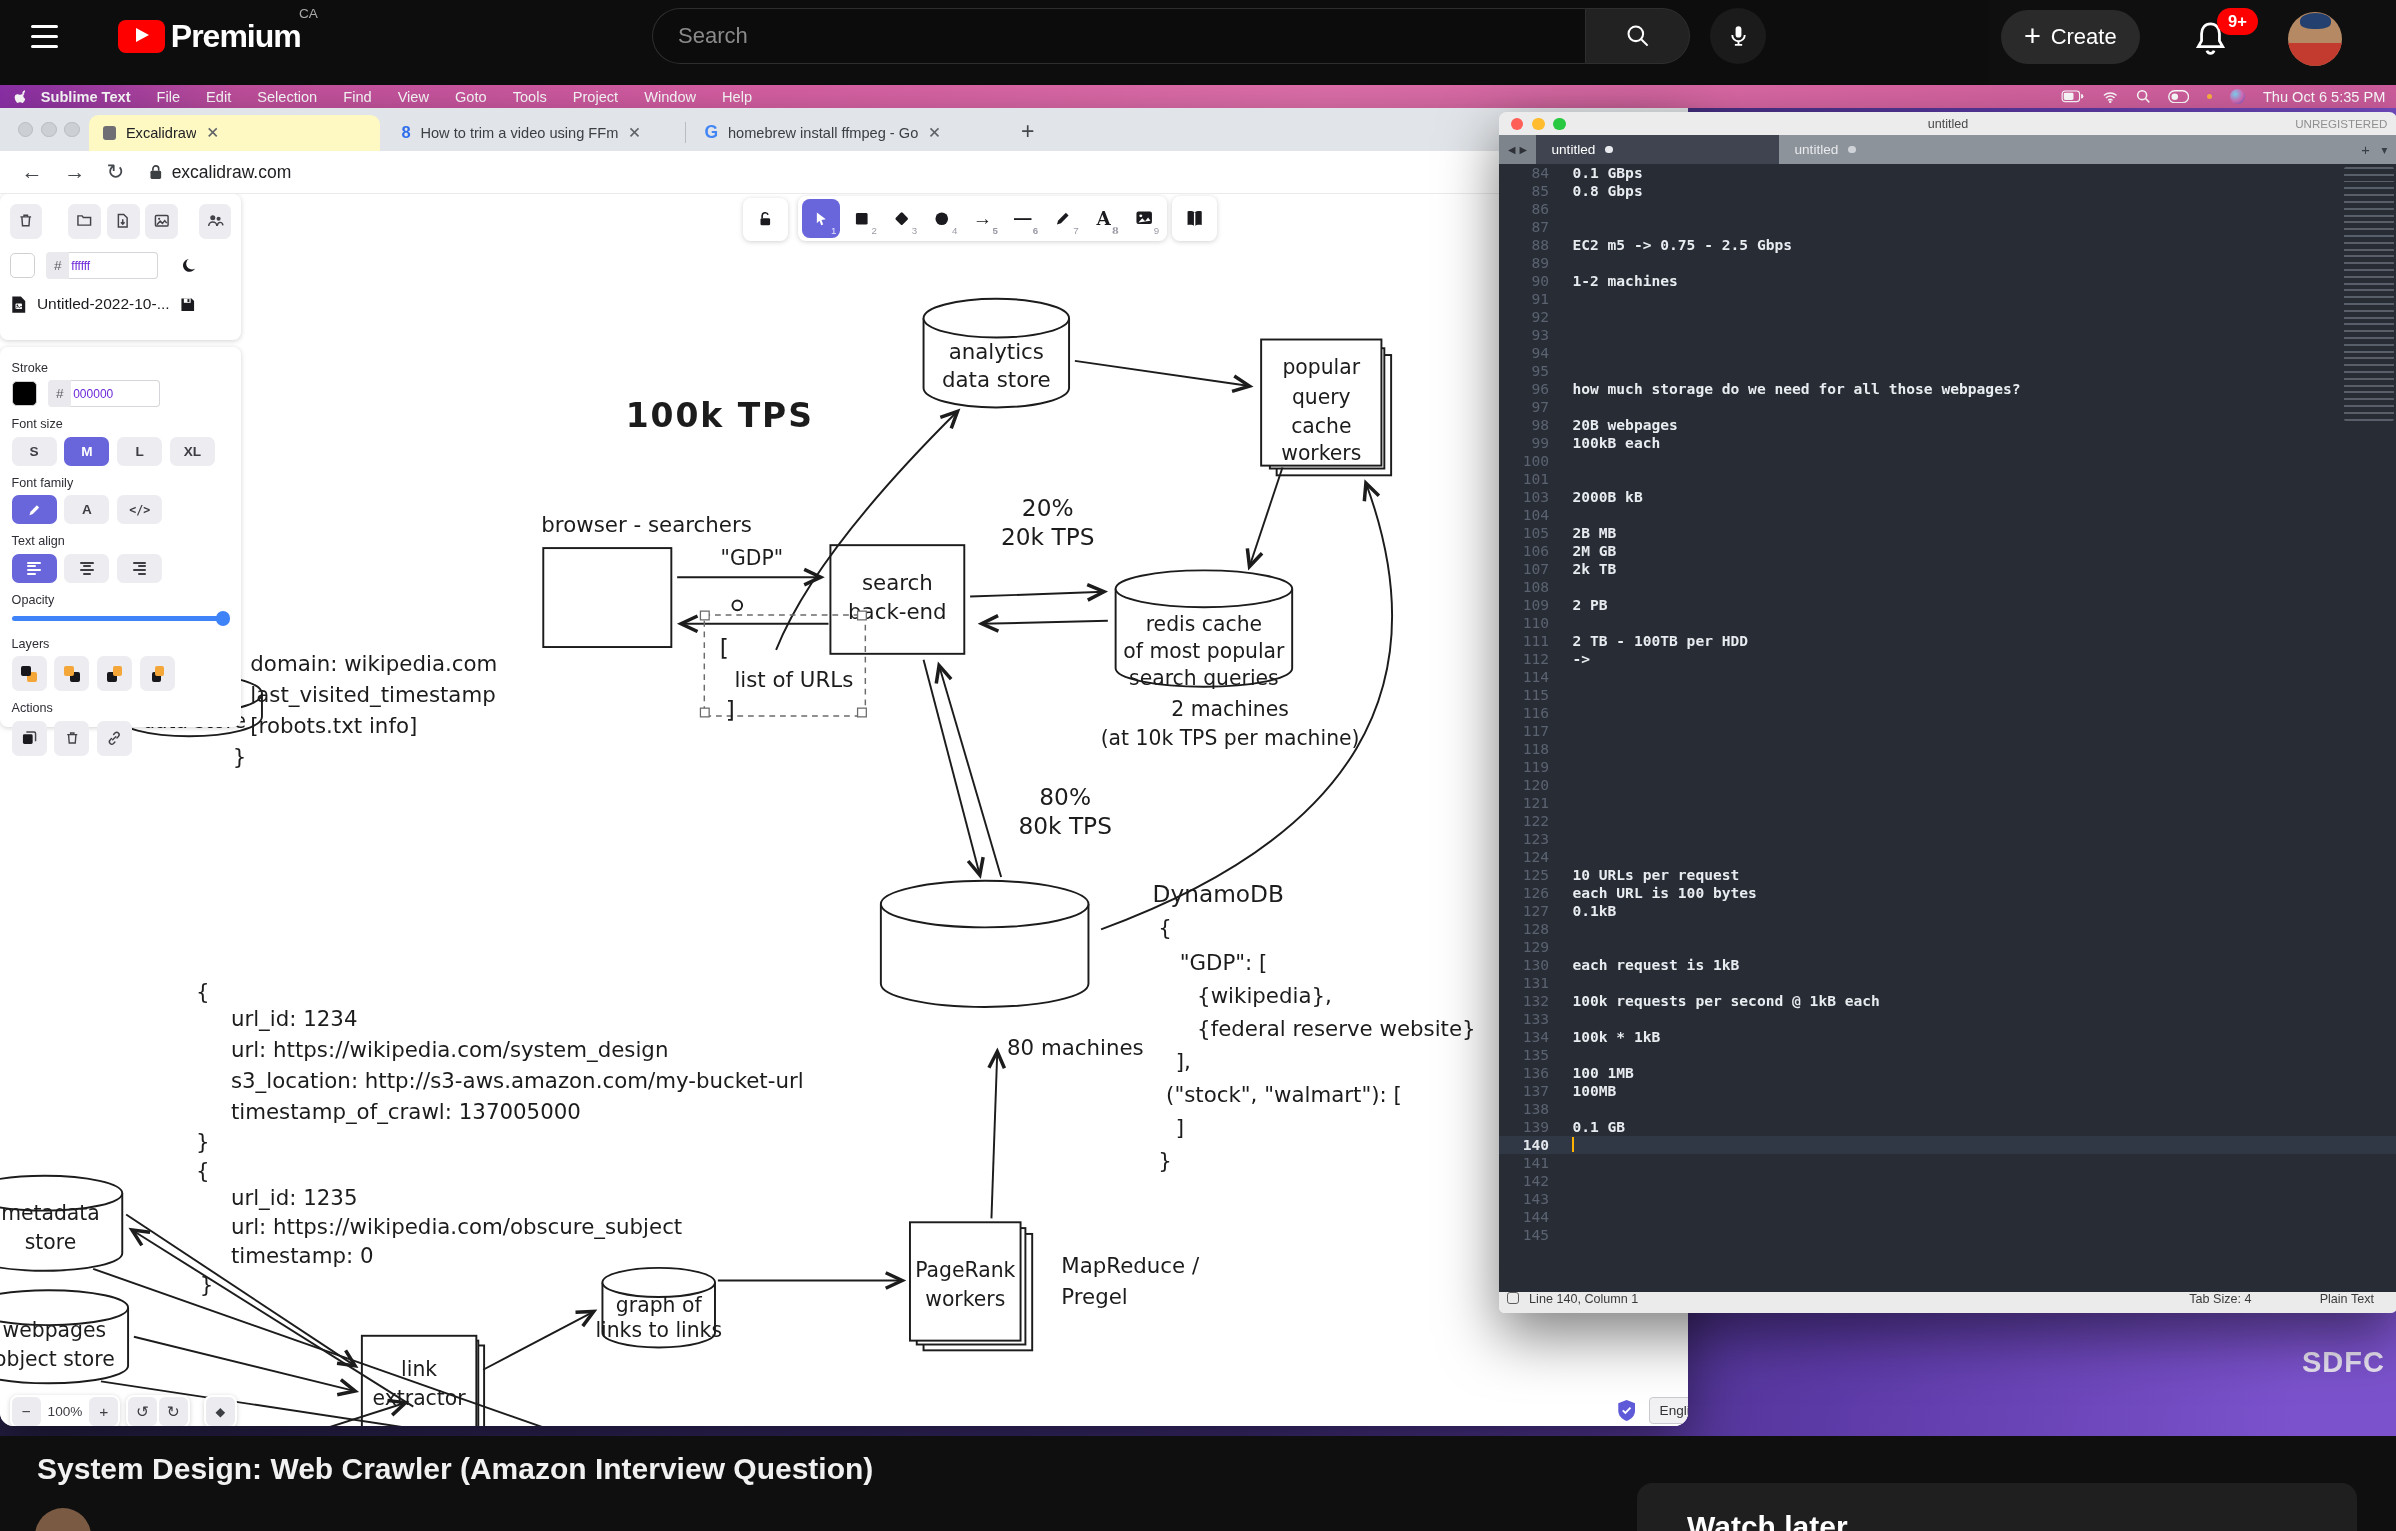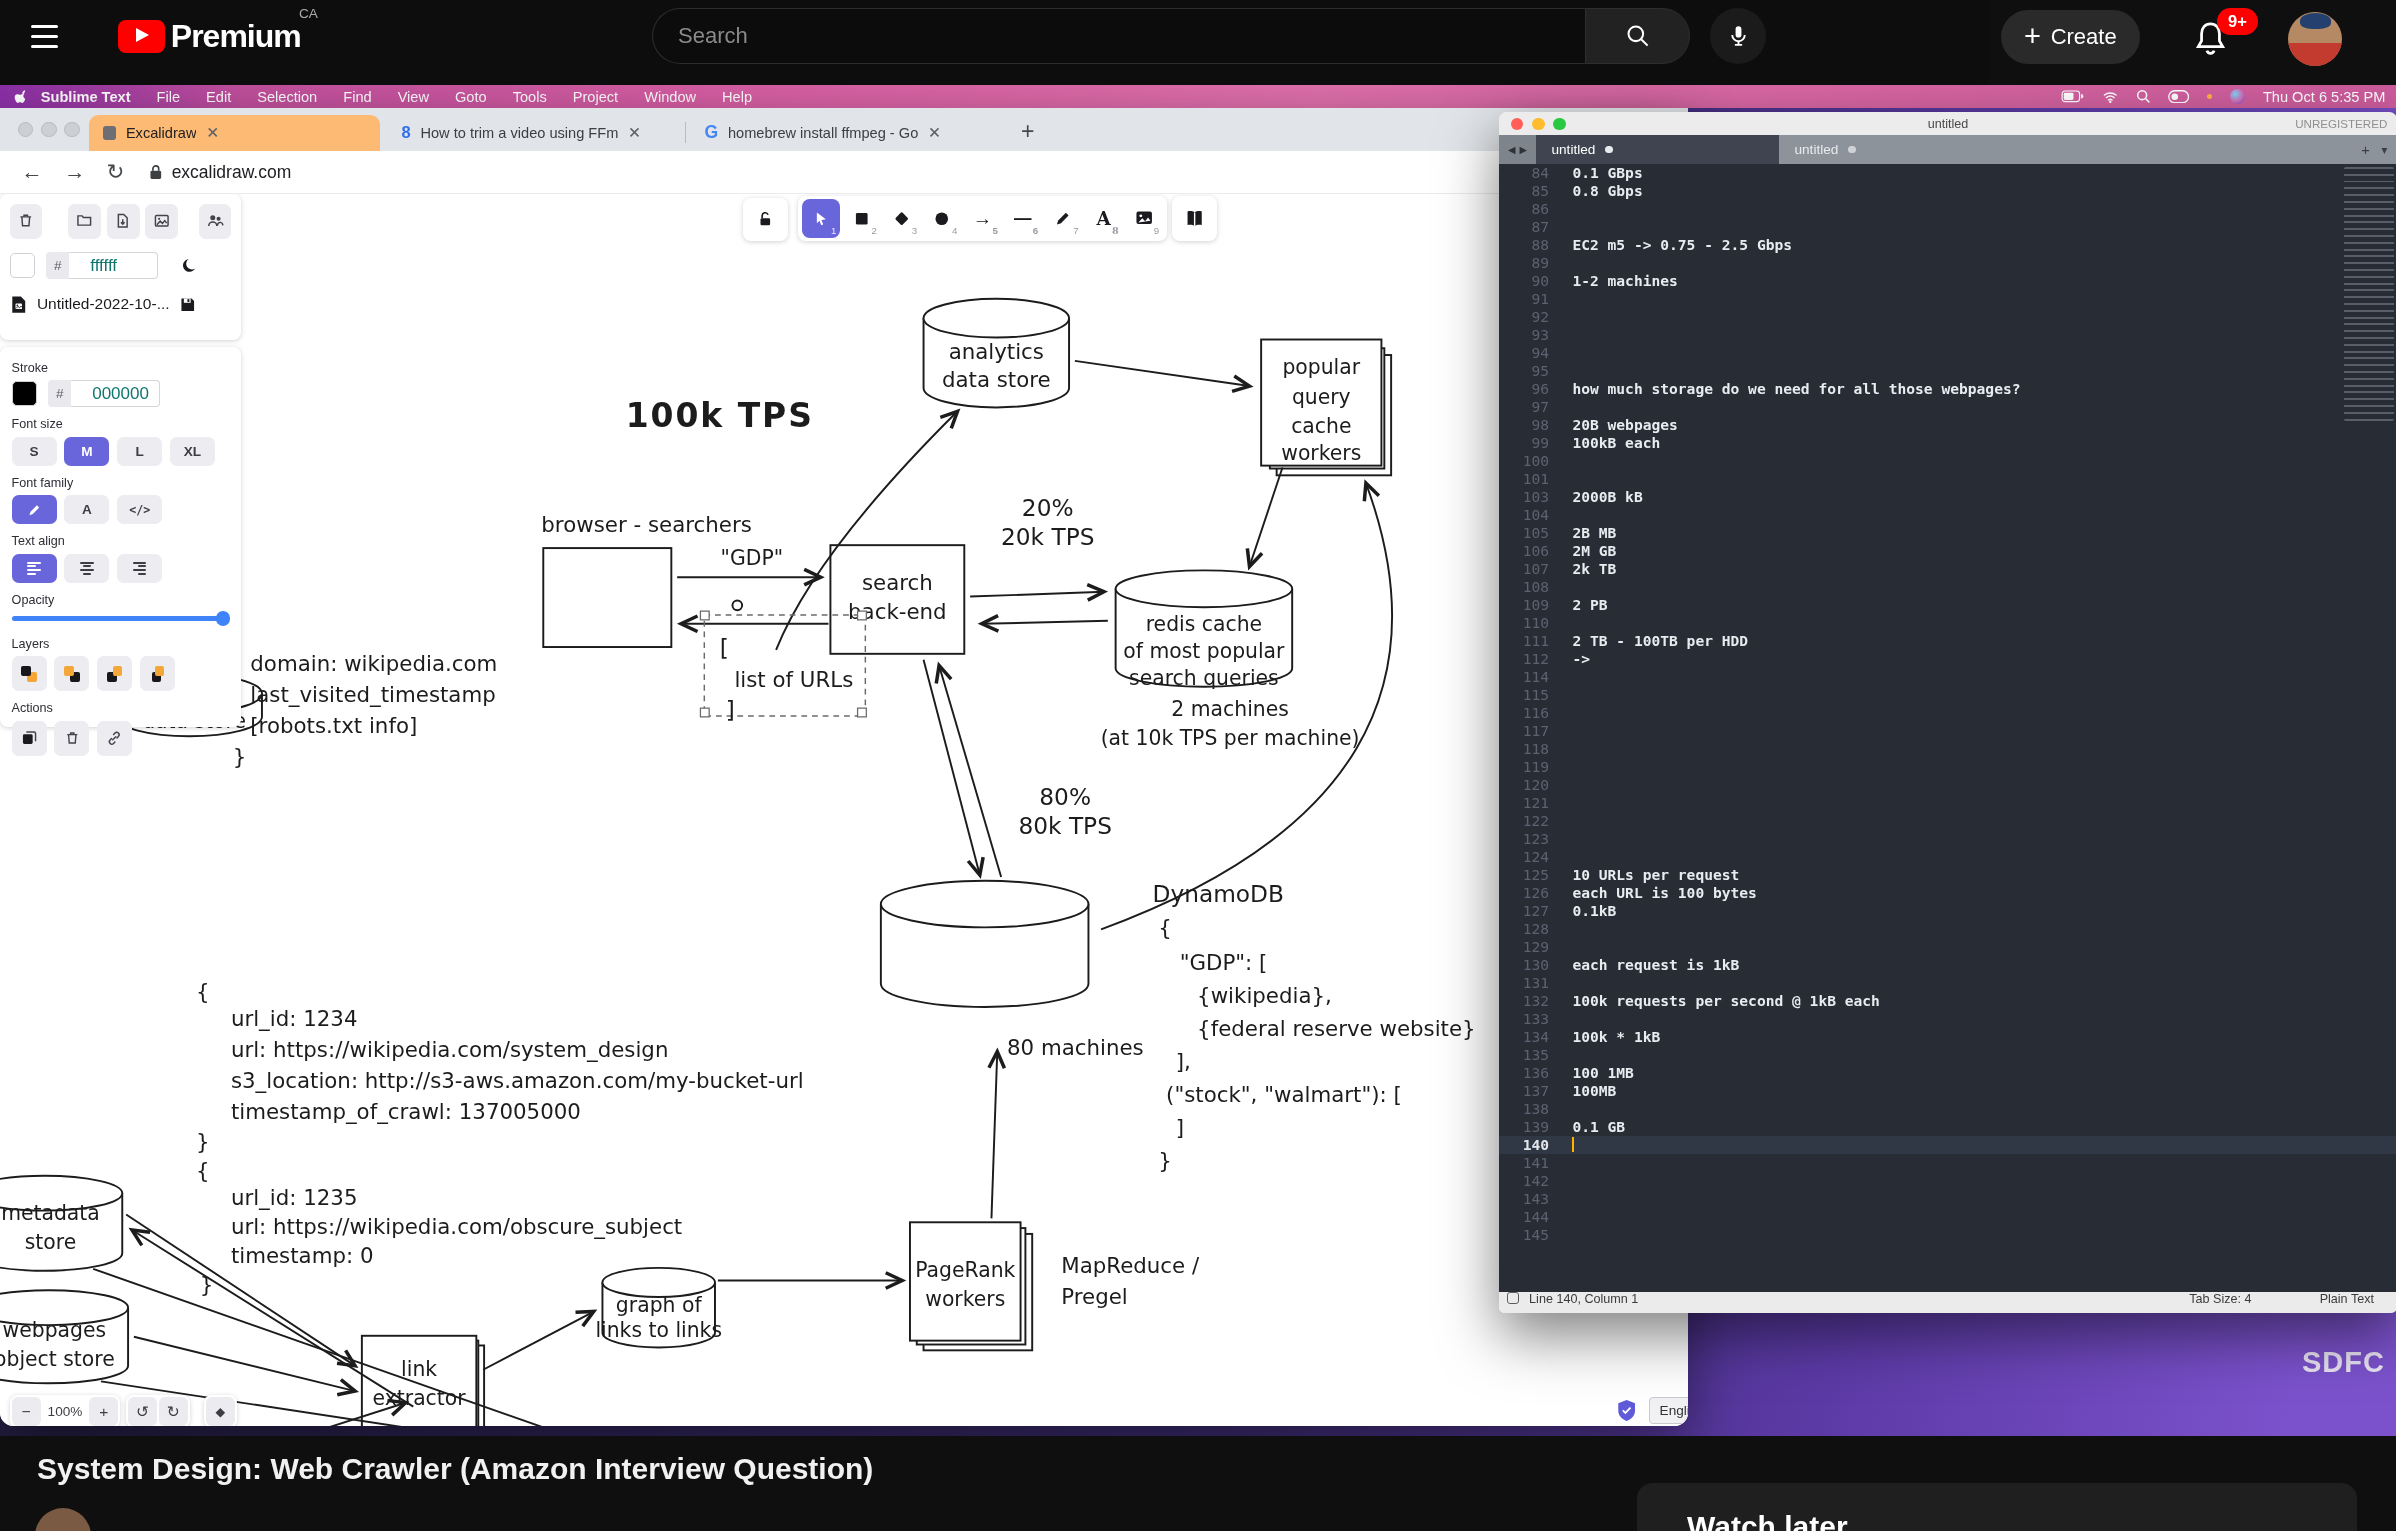--- a/index.html
+++ b/index.html
@@ -41,40 +41,40 @@
   .mac-right{margin-left:auto;display:flex;align-items:center;gap:17.5px;padding-right:11.6px}
   .mac-clock{font-size:14.6px;font-weight:500}
   .orange-dot{width:5.8px;height:5.8px;border-radius:50%;background:#ffb340}
   .siri{width:15.5px;height:15.5px;border-radius:50%;background:radial-gradient(circle at 35% 35%,#7fd4f5,#d66bb8 55%,#4156c8)}
 
   
   .chrome{position:absolute;left:0;top:23px;width:1688px;height:1318px;background:#fff;border-radius:0 0 13.6px 13.6px;box-shadow:0 19.4px 58px rgba(0,0,0,.45);z-index:10}
   .chrome-tabstrip{position:relative;height:43px;background:#e1e4e8;border-radius:0}
   .tl{position:absolute;top:13.6px;width:15.5px;height:15.5px;border-radius:50%;background:#ccd0d4;border:1px solid #b8bcc0}
   .chrome-tab{position:absolute;top:6.8px;height:36px;display:flex;align-items:center;padding:0 13.6px;font-size:14.6px;color:#3c4043;cursor:pointer}
-  .chrome-tab.active{background:#fdba74;border-radius:9.7px 9.7px 0 0;color:#202124;width:291px}
+  .chrome-tab.active{background:#fef9c3;border-radius:9.7px 9.7px 0 0;color:#202124;width:291px}
   .tab-label{margin:0 9.7px;white-space:nowrap;overflow:hidden;max-width:223px}
   .tab-x{color:#5f6368;font-size:15.5px;cursor:pointer}
   .tab-sep{position:absolute;top:13.6px;width:1px;height:21.3px;background:#b9bdc2}
   .fav-exc{width:13.6px;height:13.6px;border-radius:2.9px;background:#6e6e74}
   .fav-blue{color:#2f6fed;font-weight:700;font-size:16.5px}
   .fav-g{color:#4285F4;font-weight:700;font-size:17.5px}
   .newtab{position:absolute;left:1021px;top:9.7px;font-size:23px;color:#44474b;cursor:pointer}
   .chrome-addr{height:43px;background:#fff;display:flex;align-items:center;border-bottom:1px solid #ebebeb}
   .nav-ic{color:#45494e;font-size:21.3px;margin-left:21.3px;cursor:pointer}
   .addr-url{display:flex;align-items:center;margin-left:25px;gap:8.7px}
   .url-text{font-size:17.5px;color:#202124}
   .chrome-content{position:relative;width:1688px;height:1232px;background:#fff;overflow:hidden;border-radius:0 0 13.6px 13.6px}
 
   
   .island{position:absolute;background:#fff;border-radius:7.8px;box-shadow:0 1px 4.9px rgba(0,0,0,.18);z-index:3}
   .ex-btn{width:35px;height:35px;border-radius:6.8px;background:#ececf1;display:flex;align-items:center;justify-content:center;cursor:pointer}
   .panel-label{font-size:12.6px;color:#2d2d35;font-weight:400;margin:9.7px 0 5.8px 0}
   .hash-box{width:23px;height:27px;background:#e9e9ee;border-radius:3.9px 0 0 3.9px;display:flex;align-items:center;justify-content:center;color:#5b5b63;font-size:13.6px}
-  .hex-input{width:89px;height:27px;border:1px solid #d5d5da;border-left:none;border-radius:0 3.9px 3.9px 0;font-size:17px;color:#0f766e;display:flex;align-items:center;padding-left:21px;background:#fff}
+  .hex-input{width:89px;height:27px;border:1px solid #d5d5da;border-left:none;border-radius:0 3.9px 3.9px 0;font-size:12px;color:#6d28d9;display:flex;align-items:center;padding-left:2px;background:#fff}
   .swatch{width:25px;height:25px;border-radius:4.9px;border:1px solid #d0d0d4}
   .pill-btn{height:29px;min-width:45px;padding:0 9.7px;border-radius:6.8px;background:#ececf1;display:flex;align-items:center;justify-content:center;font-size:13.6px;font-weight:600;color:#3d3d44;cursor:pointer}
   .pill-btn.sel{background:#6965db;color:#fff}
   .align-bars{display:flex;flex-direction:column;gap:1.9px}
   .align-bars i{display:block;height:1.9px;background:currentColor;border-radius:1px}
   .slider-track{position:relative;width:212px;height:4.9px;border-radius:2.9px;background:#3e83f8;margin-top:9.7px}
   .slider-knob{position:absolute;right:-6.8px;top:-4.9px;width:14.6px;height:14.6px;border-radius:50%;background:#3e83f8;cursor:pointer}
   .layer-ic{position:relative;width:15.5px;height:15.5px}
   .layer-ic i{position:absolute;width:9.7px;height:9.7px;border-radius:1.9px}
   .sq-o{background:#f5a638}.sq-b{background:#17171c}

